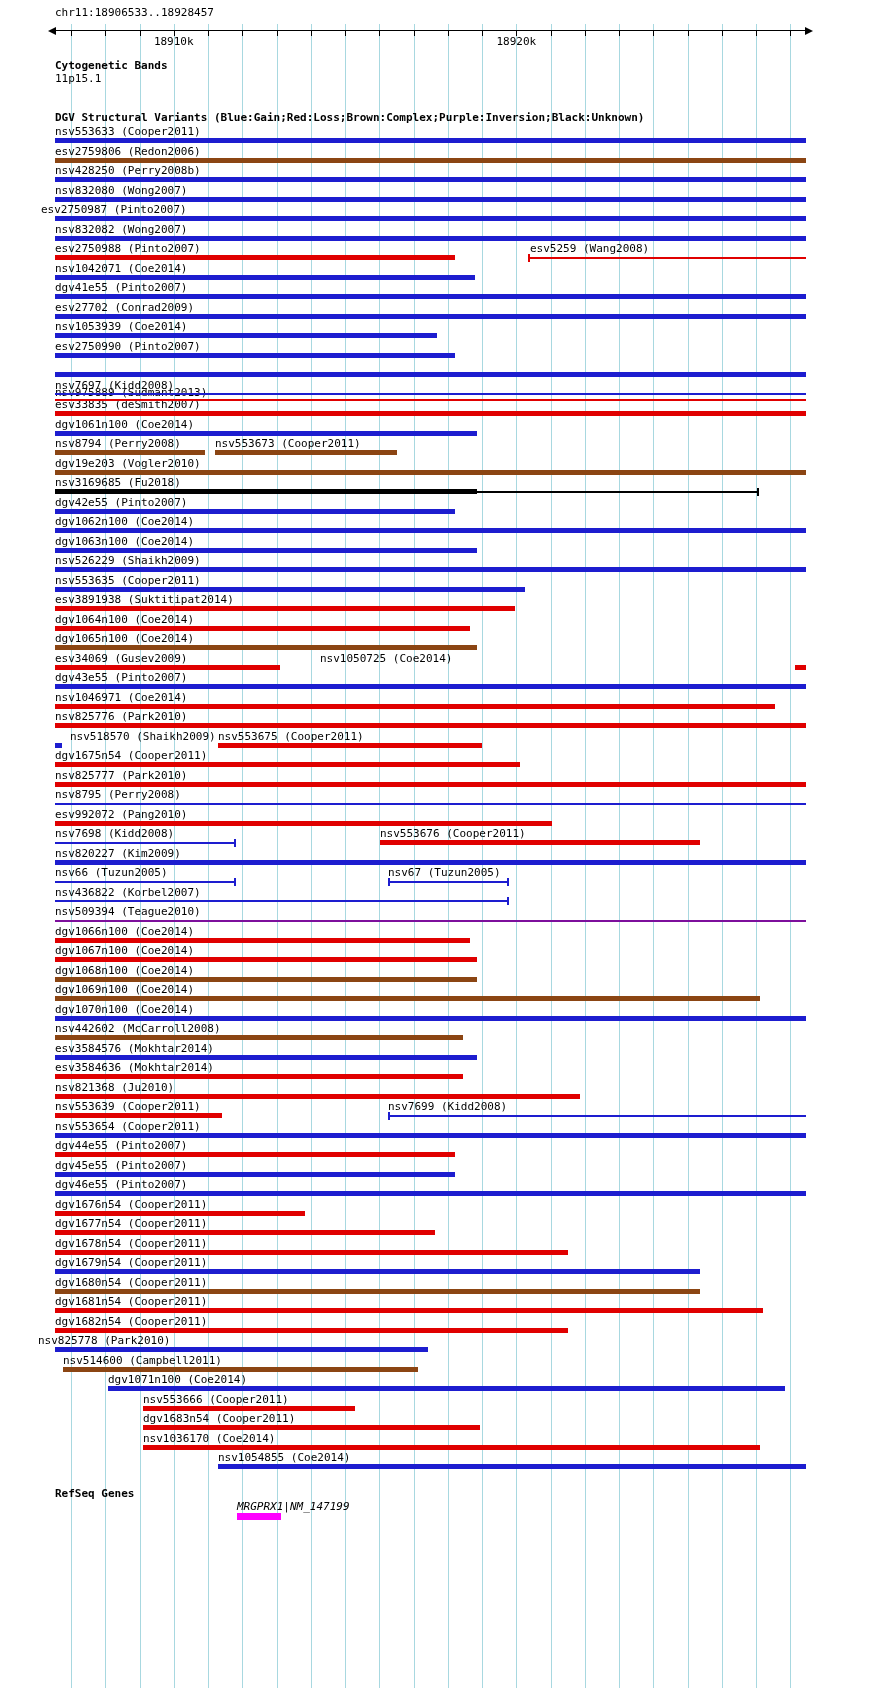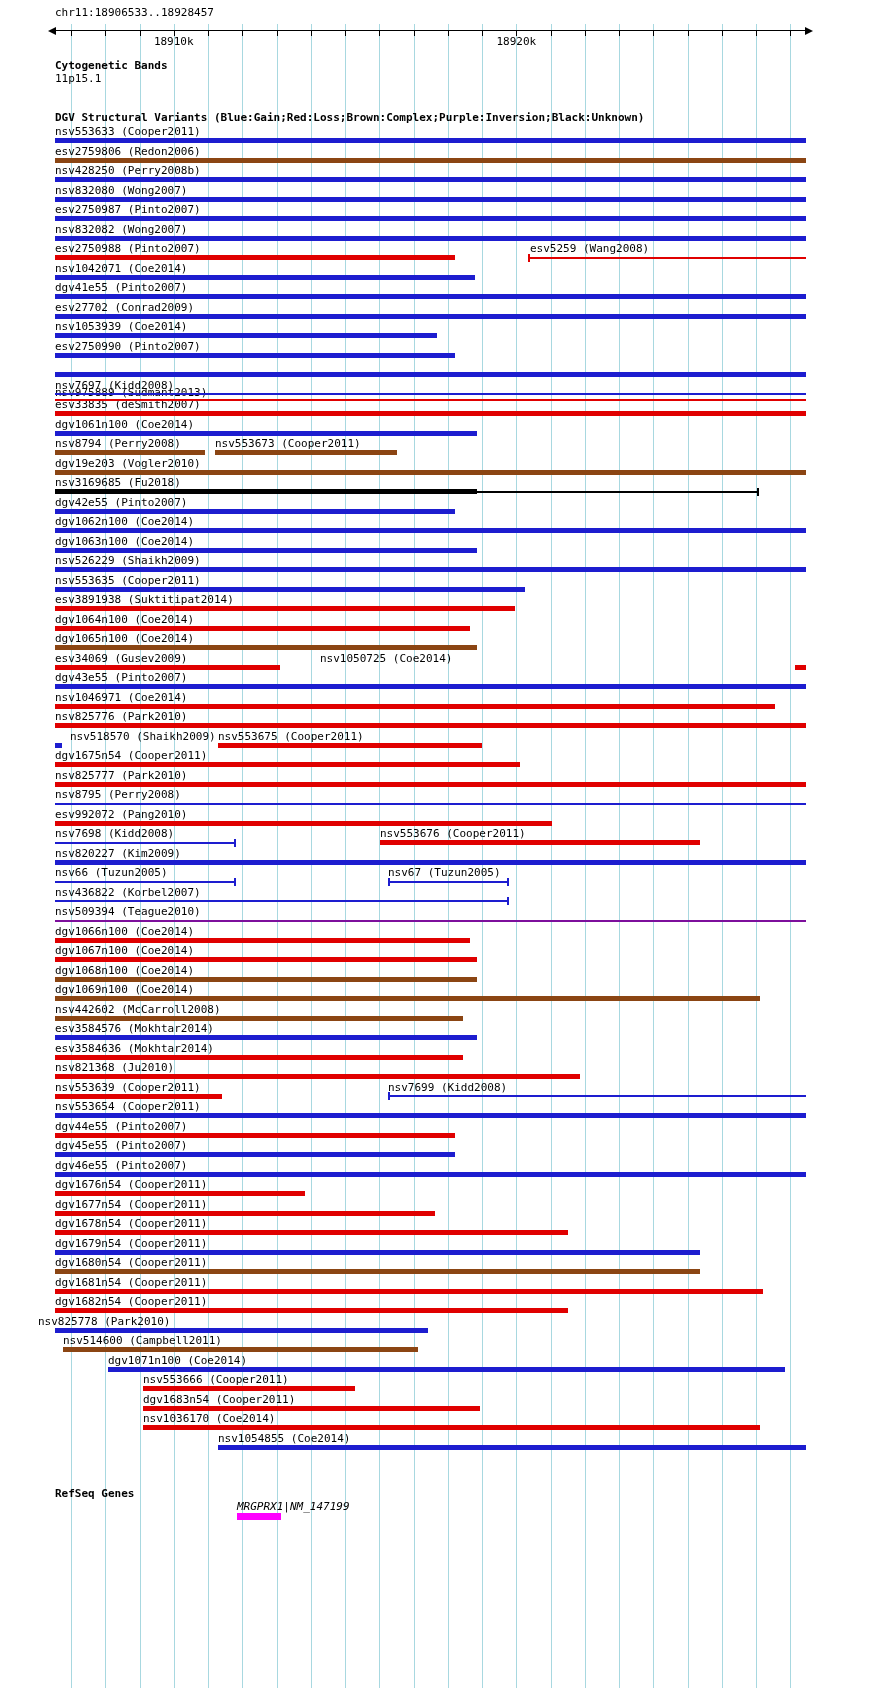--- a/index.html
+++ b/index.html
@@ -104,21 +104,21 @@
       </div>
       <div class="vrow">
         <div class="vlabel" style="left: 55px;">nsv428250 (Perry2008b)</div>
         <div class="vbar" style="left: 55px; width: 751px; background: rgb(29, 29, 207); top: 12px;"></div>
       </div>
       <div class="vrow">
         <div class="vlabel" style="left: 55px;">nsv832080 (Wong2007)</div>
         <div class="vbar" style="left: 55px; width: 751px; background: rgb(29, 29, 207); top: 12px;"></div>
       </div>
       <div class="vrow">
-        <div class="vlabel" style="left: 55px; text-align: center;">esv2750987 (Pinto2007)</div>
+        <div class="vlabel" style="left: 41px; text-align: center;">esv2750987 (Pinto2007)</div>
         <div class="vbar" style="left: 55px; width: 751px; background: rgb(29, 29, 207); top: 12px;"></div>
       </div>
       <div class="vrow">
         <div class="vlabel" style="left: 55px;">nsv832082 (Wong2007)</div>
         <div class="vbar" style="left: 55px; width: 751px; background: rgb(29, 29, 207); top: 12px;"></div>
       </div>
       <div class="vrow">
         <div class="vlabel" style="left: 55px;">esv2750988 (Pinto2007)</div>
         <div class="vbar" style="left: 55px; width: 400px; background: rgb(224, 0, 0); top: 12px;"></div>
         <div class="vlabel" style="left: 530px;">esv5259 (Wang2008)</div>
@@ -289,20 +289,24 @@
       </div>
       <div class="vrow">
         <div class="vlabel" style="left: 55px;">dgv1068n100 (Coe2014)</div>
         <div class="vbar" style="left: 55px; width: 422px; background: rgb(139, 69, 19); top: 12px;"></div>
       </div>
       <div class="vrow">
         <div class="vlabel" style="left: 55px;">dgv1069n100 (Coe2014)</div>
         <div class="vbar" style="left: 55px; width: 705px; background: rgb(139, 69, 19); top: 12px;"></div>
       </div>
       <div class="vrow">
+        <div class="vlabel" style="left: 55px;">dgv1070n100 (Coe2014)</div>
+        <div class="vbar" style="left: 55px; width: 751px; background: rgb(29, 29, 207); top: 12px;"></div>
+      </div>
+      <div class="vrow">
         <div class="vlabel" style="left: 55px;">nsv442602 (McCarroll2008)</div>
         <div class="vbar" style="left: 55px; width: 408px; background: rgb(139, 69, 19); top: 12px;"></div>
       </div>
       <div class="vrow">
         <div class="vlabel" style="left: 55px;">esv3584576 (Mokhtar2014)</div>
         <div class="vbar" style="left: 55px; width: 422px; background: rgb(29, 29, 207); top: 12px;"></div>
       </div>
       <div class="vrow">
         <div class="vlabel" style="left: 55px;">esv3584636 (Mokhtar2014)</div>
         <div class="vbar" style="left: 55px; width: 408px; background: rgb(224, 0, 0); top: 12px;"></div>

